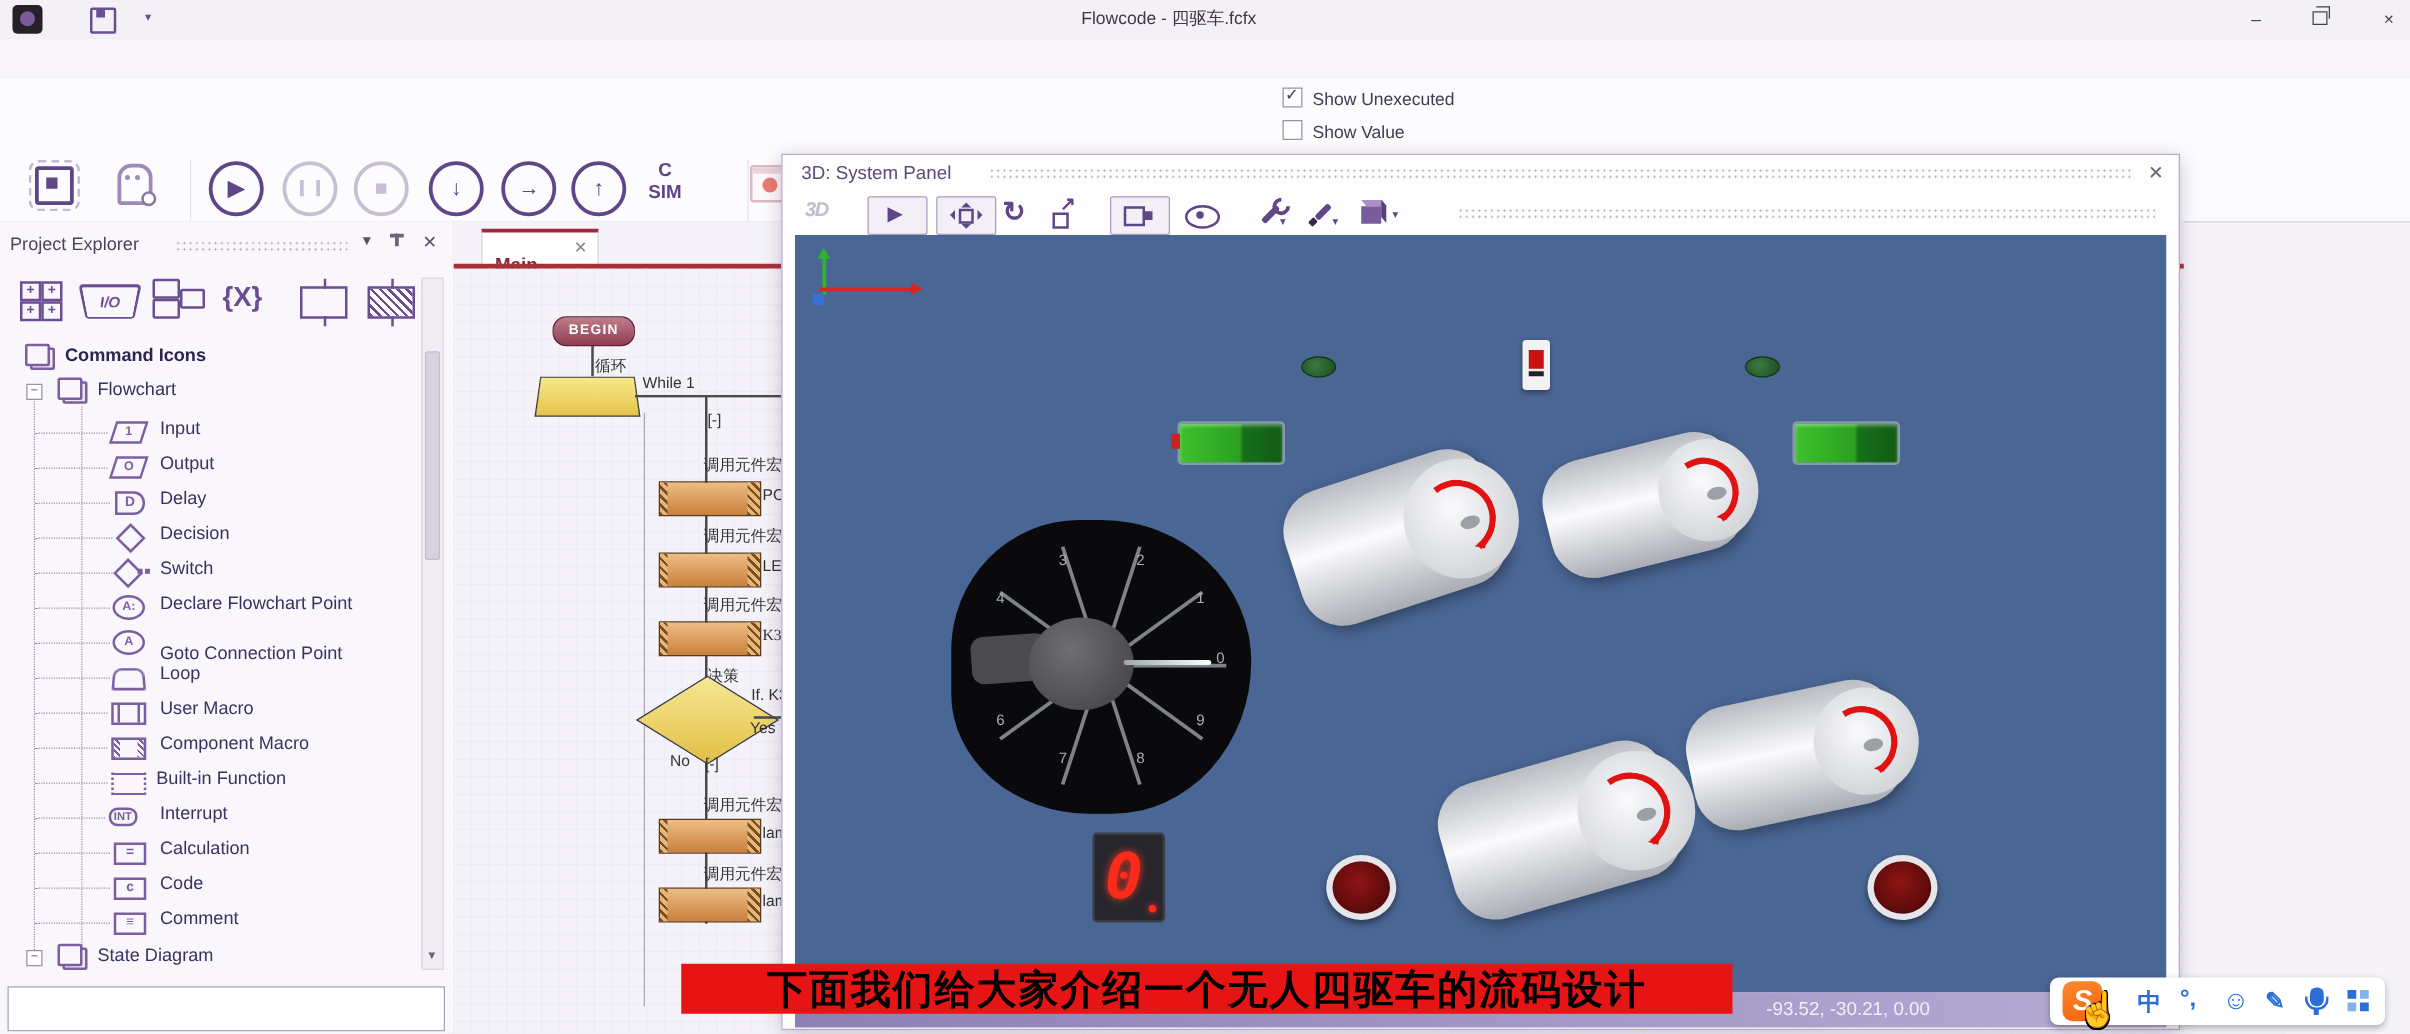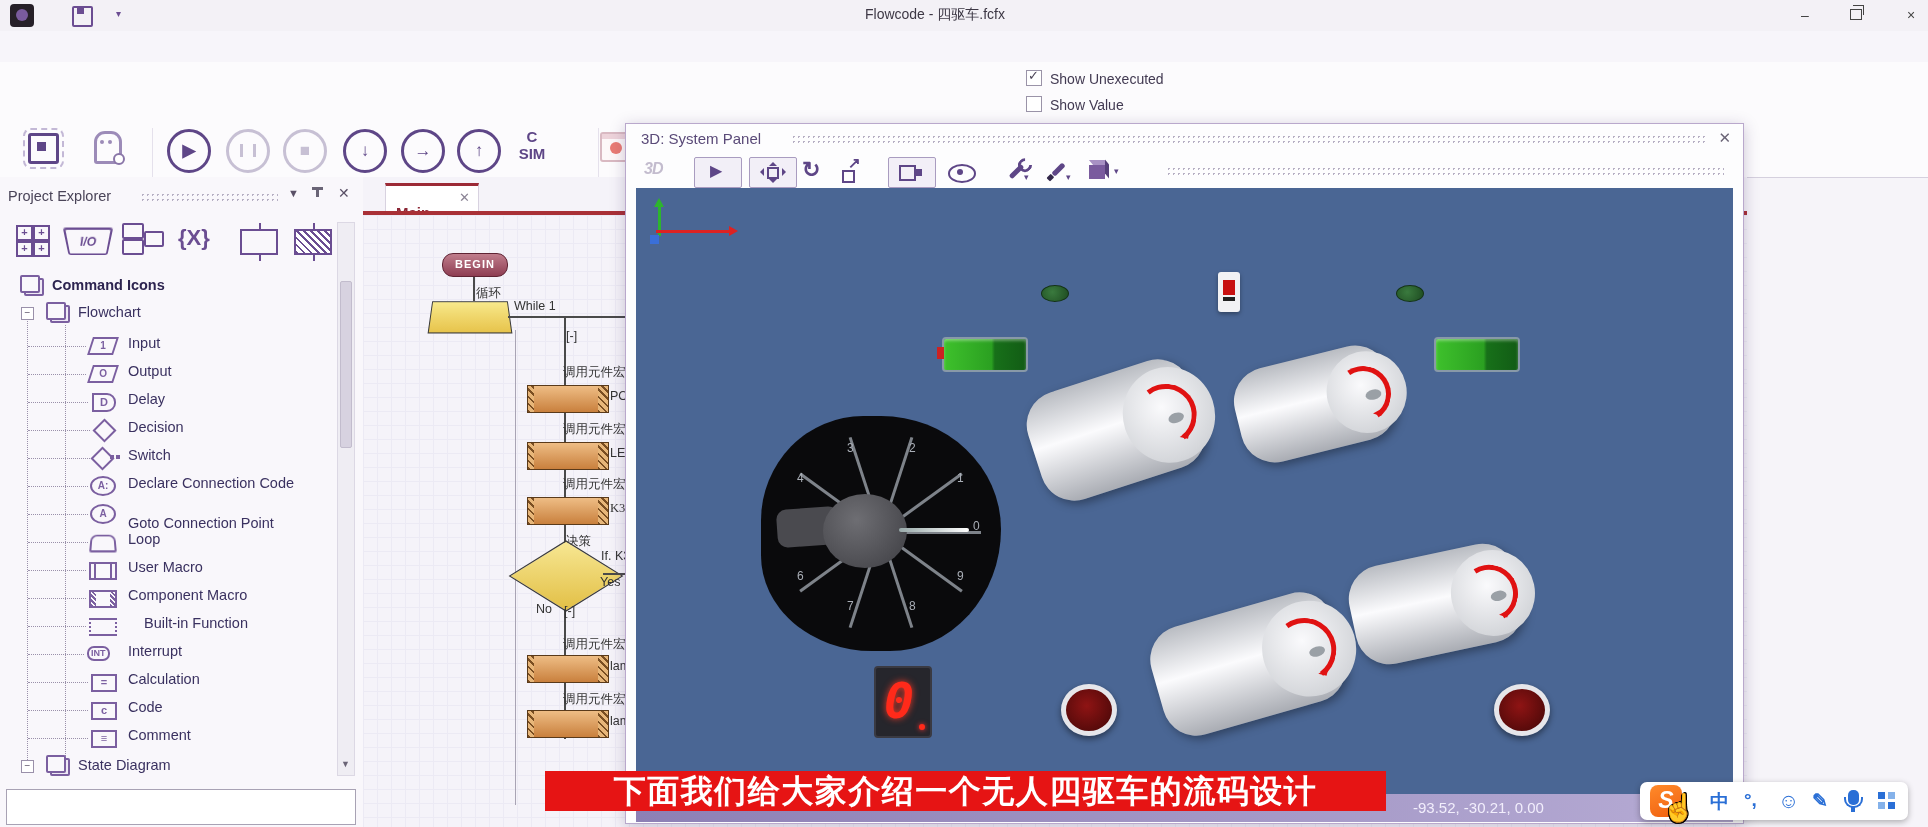--- a/index.html
+++ b/index.html
@@ -148,21 +148,21 @@
   .rbutton{width:46px;height:42px;border-radius:50%;background:radial-gradient(circle at 45% 40%,#8f1414,#550a0a 75%);border:5px solid #e6e6ea;box-shadow:0 3px 6px rgba(0,0,0,.45);}
   .axisy{width:3px;height:34px;background:#2db52d;}
   .axisy::before{content:"";position:absolute;left:-4px;top:-9px;border:5px solid transparent;border-bottom:9px solid #2db52d;}
   .axisx{width:78px;height:3px;background:#d22;}
   .axisx::before{content:"";position:absolute;right:-9px;top:-4px;border:5px solid transparent;border-left:9px solid #d22;}
   
   #rightpanel{left:1747px;top:177px;width:181px;height:650px;background:#fff;border-left:1px solid #b8b2c4;}
   .lavrow{background:#cbc4da;}
   .rp-text{font-size:15px;color:#3f3556;}
   
-  #subtitle{left:545px;top:771px;width:841px;height:40px;background:#e61414;color:#ffffff;font-size:32px;font-weight:bold;text-align:center;line-height:40px;letter-spacing:1.5px;white-space:nowrap;z-index:40;}
+  #subtitle{left:545px;top:771px;width:841px;height:40px;background:#e61414;color:#000000;font-size:32px;font-weight:bold;text-align:center;line-height:40px;letter-spacing:1.5px;white-space:nowrap;z-index:40;}
   #imebar{left:1640px;top:782px;width:268px;height:38px;background:#fff;border-radius:7px;box-shadow:0 2px 6px rgba(0,0,0,.3);z-index:50;}
   .imelogo{left:10px;top:3px;width:32px;height:32px;border-radius:8px;background:linear-gradient(160deg,#ff8a2a,#f06010);color:#fff;font-weight:bold;font-size:23px;font-style:italic;text-align:center;line-height:31px;}
   .imeic{top:7px;color:#2a6fd6;font-size:19px;font-weight:bold;}
   .micic{width:11px;height:15px;border-radius:5px;background:#2a6fd6;}
   .micic::after{content:"";position:absolute;left:-4px;top:7px;width:15px;height:9px;border:2px solid #2a6fd6;border-top:none;border-radius:0 0 9px 9px;}
   .micic::before{content:"";position:absolute;left:3px;top:17px;width:4px;height:5px;background:#2a6fd6;}
   .gridic{width:17px;height:17px;background:linear-gradient(#2a6fd6,#2a6fd6),linear-gradient(#85b2ea,#85b2ea),linear-gradient(#85b2ea,#85b2ea),linear-gradient(#2a6fd6,#2a6fd6);background-size:7px 7px;background-position:0 0,10px 0,0 10px,10px 10px;background-repeat:no-repeat;}
   .cursorhand{z-index:60;color:#fff;font-size:27px;text-shadow:0 0 1px #000,1px 1px 0 #000,-1px 1px 0 #000,1px -1px 0 #000;}
 </style>
 </head>
@@ -322,21 +322,21 @@
       </div>
     <div class="a trow" style="top:268px;">
         <span class="a treedash" style="left:28px;top:13px;width:62px;"></span>
         <span class="tico diam" style="left:94px;top:5px;"></span>
         <span class="tico dotpair" style="left:110px;top:10px;"></span>
         <span class="tlabel" style="left:128px;top:2px;">Switch</span>
       </div>
     <div class="a trow" style="top:296px;">
         <span class="a treedash" style="left:28px;top:13px;width:60px;"></span>
         <span class="tico oval" style="left:90px;top:3px;">A:</span>
-        <span class="tlabel" style="left:128px;top:2px;">Declare Connection Code</span>
+        <span class="tlabel" style="left:128px;top:2px;">Declare Flowchart Point</span>
       </div>
     <div class="a trow" style="top:324px;">
         <span class="a treedash" style="left:28px;top:13px;width:60px;"></span>
         <span class="tico oval" style="left:90px;top:3px;">A</span>
         <span class="tlabel" style="left:128px;top:14px;">Goto Connection Point</span>
       </div>
     <div class="a trow" style="top:352px;">
         <span class="a treedash" style="left:28px;top:13px;width:60px;"></span>
         <span class="tico loopico" style="left:90px;top:5px;"></span>
         <span class="tlabel" style="left:128px;top:2px;">Loop</span>
@@ -347,21 +347,21 @@
         <span class="tlabel" style="left:128px;top:2px;">User Macro</span>
       </div>
     <div class="a trow" style="top:408px;">
         <span class="a treedash" style="left:28px;top:13px;width:58px;"></span>
         <span class="tico cmacro" style="left:89px;top:5px;"></span>
         <span class="tlabel" style="left:128px;top:2px;">Component Macro</span>
       </div>
     <div class="a trow" style="top:436px;">
         <span class="a treedash" style="left:28px;top:13px;width:58px;"></span>
         <span class="tico bfn" style="left:89px;top:5px;"></span>
-        <span class="tlabel" style="left:144px;top:2px;text-align:right;">Built-in Function</span>
+        <span class="tlabel" style="left:125px;top:2px;text-align:right;">Built-in Function</span>
       </div>
     <div class="a trow" style="top:464px;">
         <span class="a treedash" style="left:28px;top:13px;width:56px;"></span>
         <span class="tico intic" style="left:87px;top:5px;">INT</span>
         <span class="tlabel" style="left:128px;top:2px;">Interrupt</span>
       </div>
     <div class="a trow" style="top:492px;">
         <span class="a treedash" style="left:28px;top:13px;width:60px;"></span>
         <span class="tico calcic" style="left:91px;top:5px;">=</span>
         <span class="tlabel" style="left:128px;top:2px;">Calculation</span>

